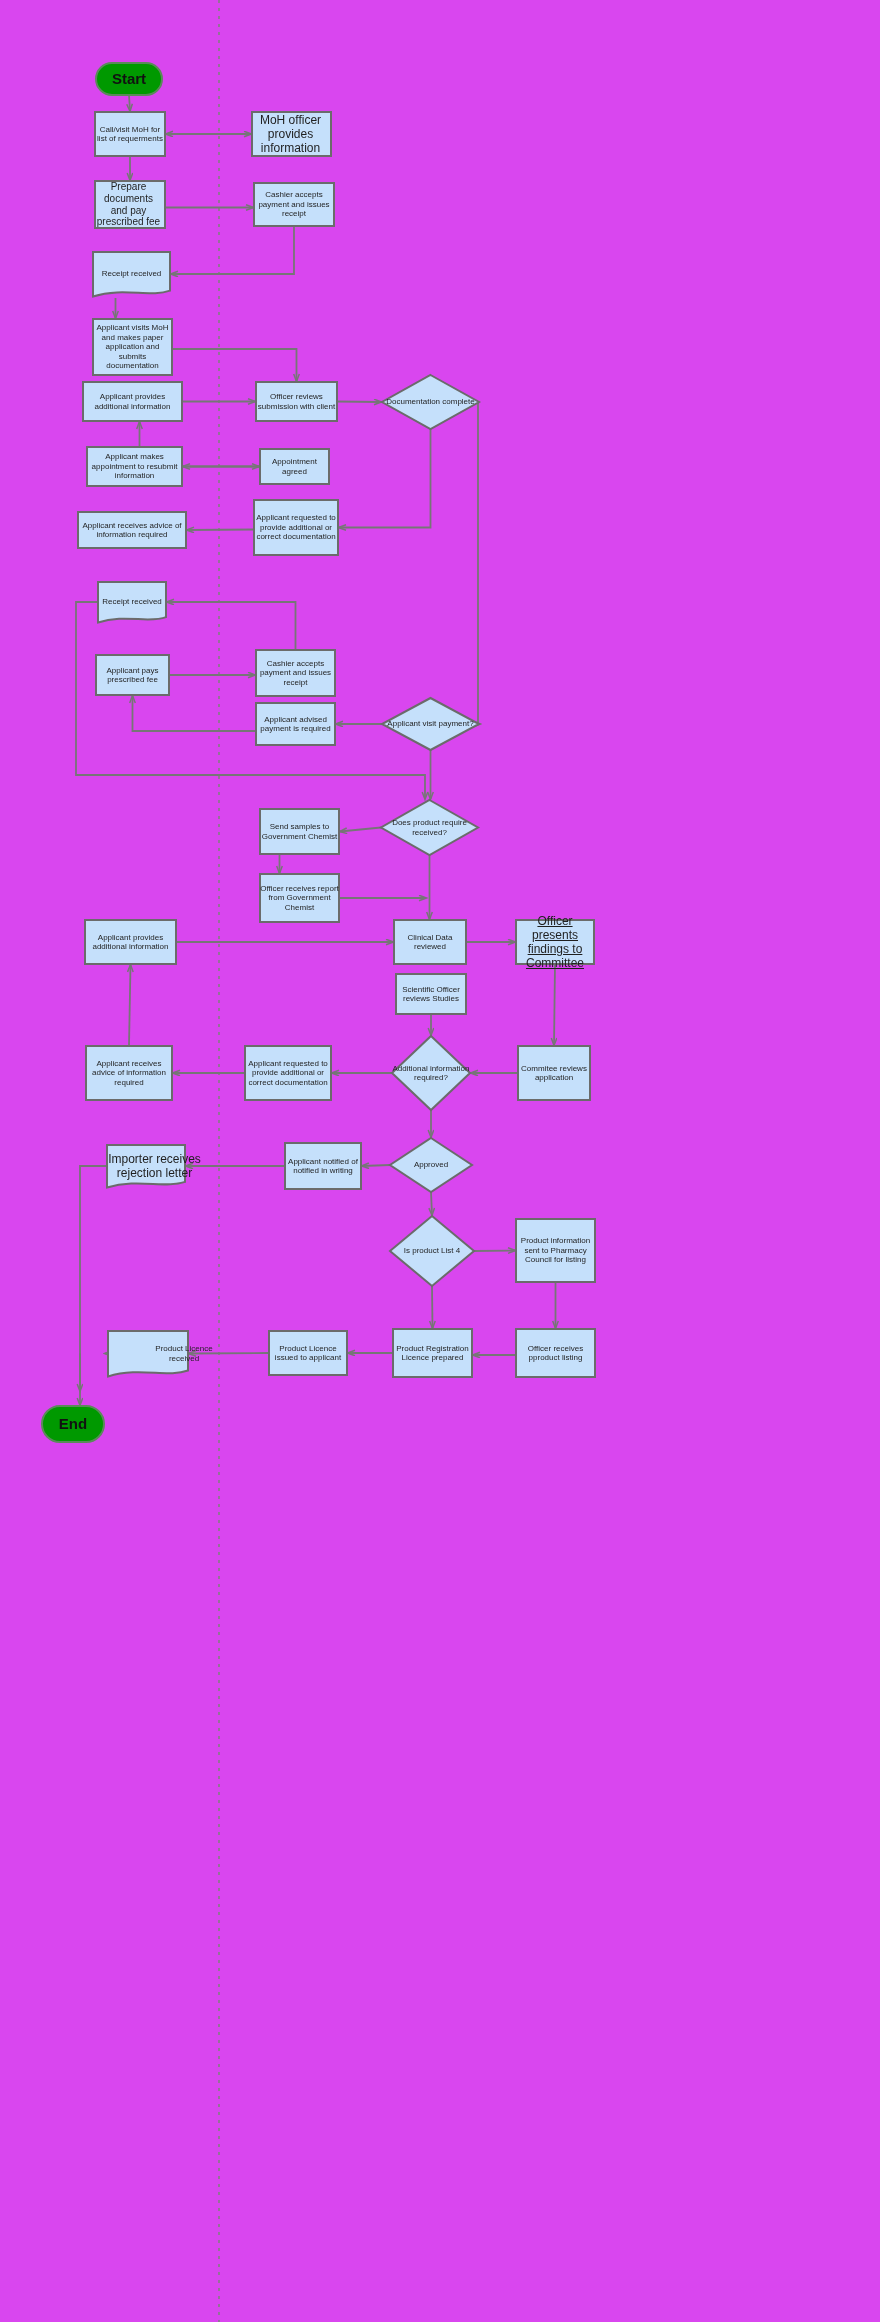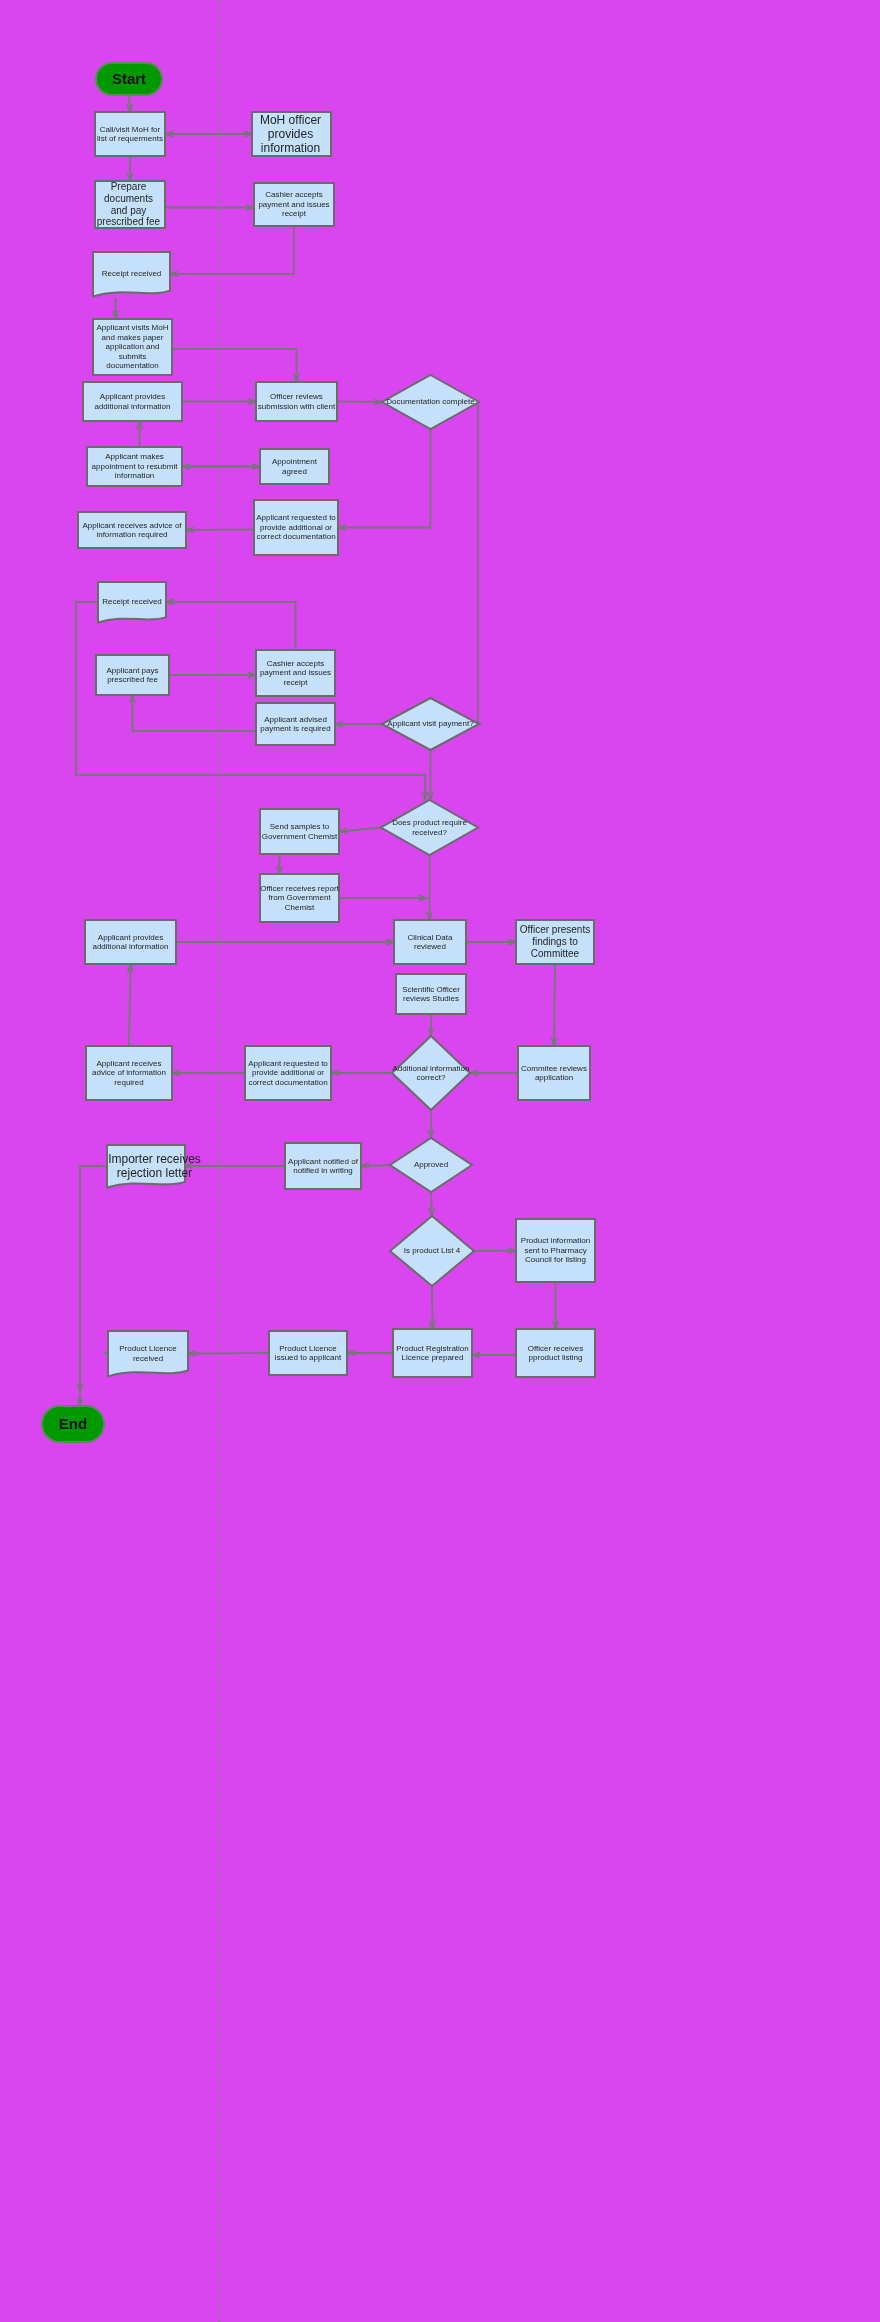--- a/index.html
+++ b/index.html
@@ -140,30 +140,30 @@
       <div class="nodeText" style="left: 98px; top: 582px; width: 68px; height: 40px; font-size: 8px; padding-bottom: 6px;">Receipt received</div>
       <div class="nodeText" style="left: 96px; top: 655px; width: 73px; height: 40px; font-size: 8px;">Applicant pays prescribed fee</div>
       <div class="nodeText" style="left: 256px; top: 650px; width: 79px; height: 46px; font-size: 8px;">Cashier accepts payment and issues receipt</div>
       <div class="nodeText" style="left: 256px; top: 703px; width: 79px; height: 42px; font-size: 8px;">Applicant advised payment is required</div>
       <div class="nodeText" style="left: 382px; top: 698px; width: 97px; height: 52px; font-size: 8px;">Applicant visit payment?</div>
       <div class="nodeText" style="left: 381px; top: 800px; width: 97px; height: 55px; font-size: 8px;">Does product require received?</div>
       <div class="nodeText" style="left: 260px; top: 809px; width: 79px; height: 45px; font-size: 8px;">Send samples to Government Chemist</div>
       <div class="nodeText" style="left: 260px; top: 874px; width: 79px; height: 48px; font-size: 8px;">Officer receives report from Government Chemist</div>
       <div class="nodeText" style="left: 85px; top: 920px; width: 91px; height: 44px; font-size: 8px;">Applicant provides additional information</div>
       <div class="nodeText" style="left: 394px; top: 920px; width: 72px; height: 44px; font-size: 8px;">Clinical Data reviewed</div>
-      <div class="nodeText" style="left: 516px; top: 920px; width: 78px; height: 44px; font-size: 10px;">Officer presents findings to Committee</div>
+      <div class="nodeText" style="left: 516px; top: 920px; width: 78px; height: 44px; font-size: 12px; text-decoration: underline;">Officer presents findings to Committee</div>
       <div class="nodeText" style="left: 396px; top: 974px; width: 70px; height: 40px; font-size: 8px;">Scientific Officer reviews Studies</div>
       <div class="nodeText" style="left: 86px; top: 1046px; width: 86px; height: 54px; font-size: 8px;">Applicant receives advice of information required</div>
       <div class="nodeText" style="left: 245px; top: 1046px; width: 86px; height: 54px; font-size: 8px;">Applicant requested to provide additional or correct documentation</div>
-      <div class="nodeText" style="left: 392px; top: 1036px; width: 78px; height: 74px; font-size: 8px;">Additional information correct?</div>
+      <div class="nodeText" style="left: 392px; top: 1036px; width: 78px; height: 74px; font-size: 8px;">Additional information required?</div>
       <div class="nodeText" style="left: 518px; top: 1046px; width: 72px; height: 54px; font-size: 8px;">Commitee reviews application</div>
       <div class="nodeText" style="left: 107px; top: 1145px; width: 95px; height: 42px; font-size: 12px; padding-bottom: 6px;">Importer receives rejection letter</div>
       <div class="nodeText" style="left: 285px; top: 1143px; width: 76px; height: 46px; font-size: 8px;">Applicant notified of notified in writing</div>
       <div class="nodeText" style="left: 390px; top: 1138px; width: 82px; height: 54px; font-size: 8px;">Approved</div>
       <div class="nodeText" style="left: 390px; top: 1216px; width: 84px; height: 70px; font-size: 8px;">Is product List 4</div>
       <div class="nodeText" style="left: 516px; top: 1219px; width: 79px; height: 63px; font-size: 8px;">Product information sent to Pharmacy Council for listing</div>
       <div class="nodeText" style="left: 516px; top: 1329px; width: 79px; height: 48px; font-size: 8px;">Officer receives pproduct listing</div>
       <div class="nodeText" style="left: 393px; top: 1329px; width: 79px; height: 48px; font-size: 8px;">Product Registration Licence prepared</div>
       <div class="nodeText" style="left: 269px; top: 1331px; width: 78px; height: 44px; font-size: 8px;">Product Licence issued to applicant</div>
-      <div class="nodeText" style="left: 108px; top: 1331px; width: 80px; height: 45px; font-size: 8px; padding-bottom: 6px;">Product Licence received</div>
+      <div class="nodeText" style="left: 108px; top: 1331px; width: 80px; height: 45px; font-size: 8px; padding-bottom: 6px; padding-left: 36px;">Product Licence received</div>
       <div class="nodeText term" style="left: 42px; top: 1406px; width: 62px; height: 36px; font-size: 15px;">End</div>
     </div>
 </div>
 
 </body></html>

